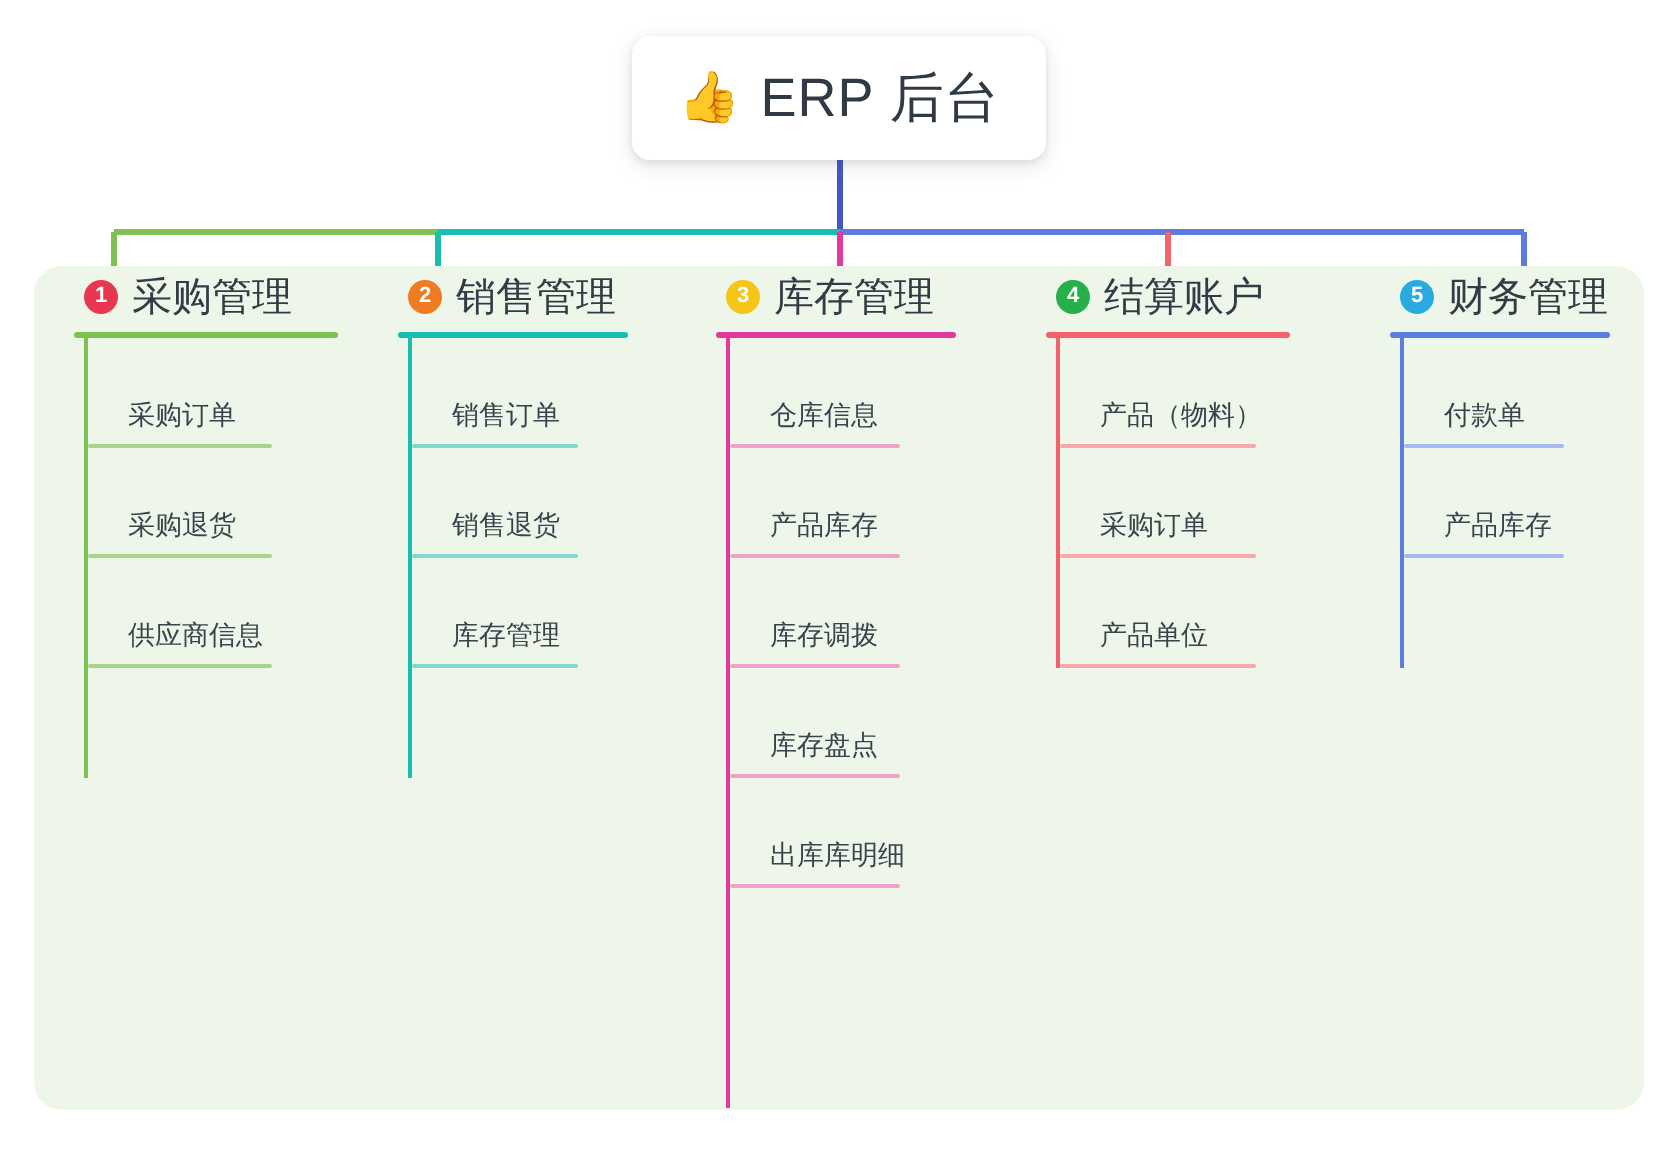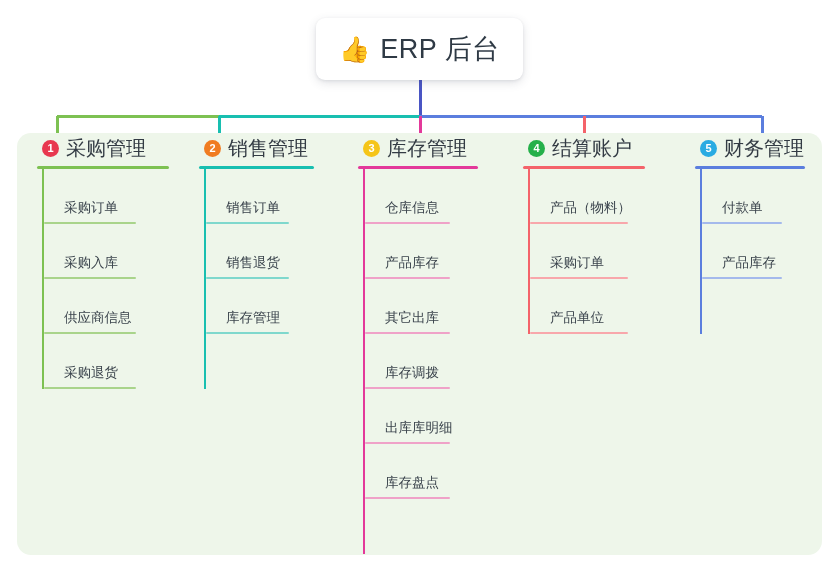--- a/index.html
+++ b/index.html
@@ -161,31 +161,27 @@
           <span class="branch-title">采购管理</span>
         </div>
         <div class="branch-rule" style="background: rgb(125, 193, 82); width: 132px;"></div>
         <div class="children">
           <div class="stem" style="background: rgb(125, 193, 82); height: 220px;"></div>
           <div class="child">
             <span class="child-label">采购订单</span>
             <div class="child-rule" style="background: rgb(169, 212, 139); width: 92px;"></div>
           </div>
           <div class="child">
-            <span class="child-label">采购入库</span>
+            <span class="child-label">采购退货</span>
             <div class="child-rule" style="background: rgb(169, 212, 139); width: 92px;"></div>
           </div>
           <div class="child">
             <span class="child-label">供应商信息</span>
             <div class="child-rule" style="background: rgb(169, 212, 139); width: 92px;"></div>
           </div>
-          <div class="child">
-            <span class="child-label">采购退货</span>
-            <div class="child-rule" style="background: rgb(169, 212, 139); width: 92px;"></div>
-          </div>
         </div>
       </div>
       <div class="branch" style="left: 182px;">
         <div class="branch-head">
           <span class="badge" style="background: rgb(240, 124, 33);">2</span>
           <span class="branch-title">销售管理</span>
         </div>
         <div class="branch-rule" style="background: rgb(24, 191, 176); width: 115px;"></div>
         <div class="children">
           <div class="stem" style="background: rgb(24, 191, 176); height: 220px;"></div>
@@ -213,33 +209,29 @@
           <div class="stem" style="background: rgb(227, 57, 154); height: 385px;"></div>
           <div class="child">
             <span class="child-label">仓库信息</span>
             <div class="child-rule" style="background: rgb(239, 162, 200); width: 85px;"></div>
           </div>
           <div class="child">
             <span class="child-label">产品库存</span>
             <div class="child-rule" style="background: rgb(239, 162, 200); width: 85px;"></div>
           </div>
           <div class="child">
-            <span class="child-label">其它出库</span>
-            <div class="child-rule" style="background: rgb(239, 162, 200); width: 85px;"></div>
-          </div>
-          <div class="child">
             <span class="child-label">库存调拨</span>
             <div class="child-rule" style="background: rgb(239, 162, 200); width: 85px;"></div>
           </div>
           <div class="child">
+            <span class="child-label">库存盘点</span>
+            <div class="child-rule" style="background: rgb(239, 162, 200); width: 85px;"></div>
+          </div>
+          <div class="child">
             <span class="child-label">出库库明细</span>
-            <div class="child-rule" style="background: rgb(239, 162, 200); width: 85px;"></div>
-          </div>
-          <div class="child">
-            <span class="child-label">库存盘点</span>
             <div class="child-rule" style="background: rgb(239, 162, 200); width: 85px;"></div>
           </div>
         </div>
       </div>
       <div class="branch" style="left: 506px;">
         <div class="branch-head">
           <span class="badge" style="background: rgb(37, 176, 74);">4</span>
           <span class="branch-title">结算账户</span>
         </div>
         <div class="branch-rule" style="background: rgb(244, 99, 106); width: 122px;"></div>

